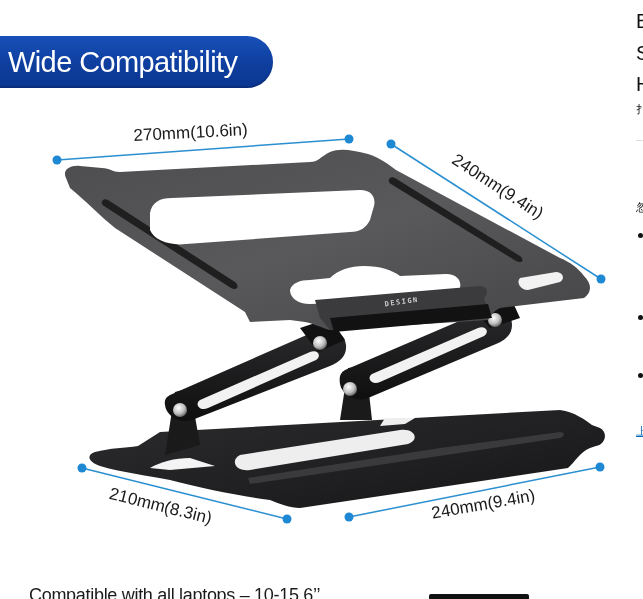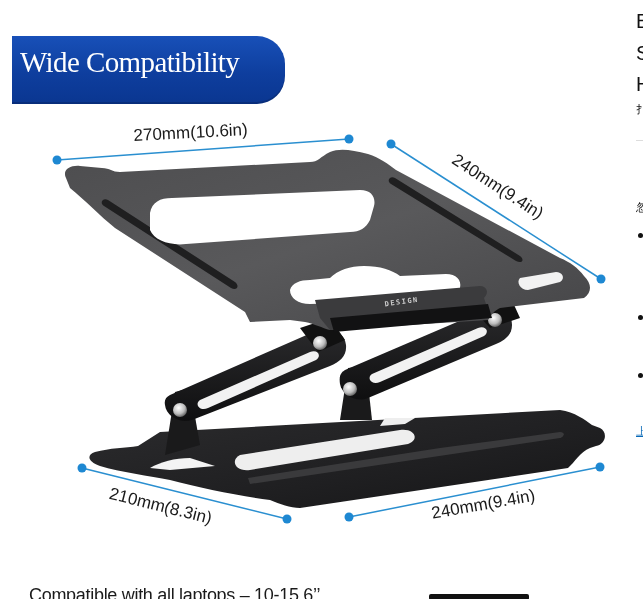--- a/index.html
+++ b/index.html
@@ -1,25 +1,24 @@
 <!DOCTYPE html>
 <html><head>
   <meta charset="utf-8">
   <style>
     html, body { margin:0; padding:0; }
     body {
       width:643px; height:599px; overflow:hidden; position:relative;
       background:#ffffff; font-family:"Liberation Sans", sans-serif;
     }
     .banner {
-      position:absolute; left:12px; top:36px; width:273px; height:68px;
+      position:absolute; left:0; top:36px; width:273px; height:52px;
       background:linear-gradient(180deg,#1850b8 0%,#0e3e9e 55%,#0a3690 100%);
       border-radius:0 28px 28px 0;
       box-shadow:inset 0 -2px 0 rgba(0,0,0,0.15);
-      font-family:Liberation Serif, serif;
     }
     .banner-text {
       position:absolute; left:8px; top:10px; color:#ffffff;
       font-size:29px; letter-spacing:-0.6px; white-space:nowrap;
     }
     .stage { position:absolute; left:0; top:0; width:643px; height:599px; }
     .dim-label {
       position:absolute; font-size:17px; color:#1a1a1a; white-space:nowrap;
       transform-origin:left top;
     }

